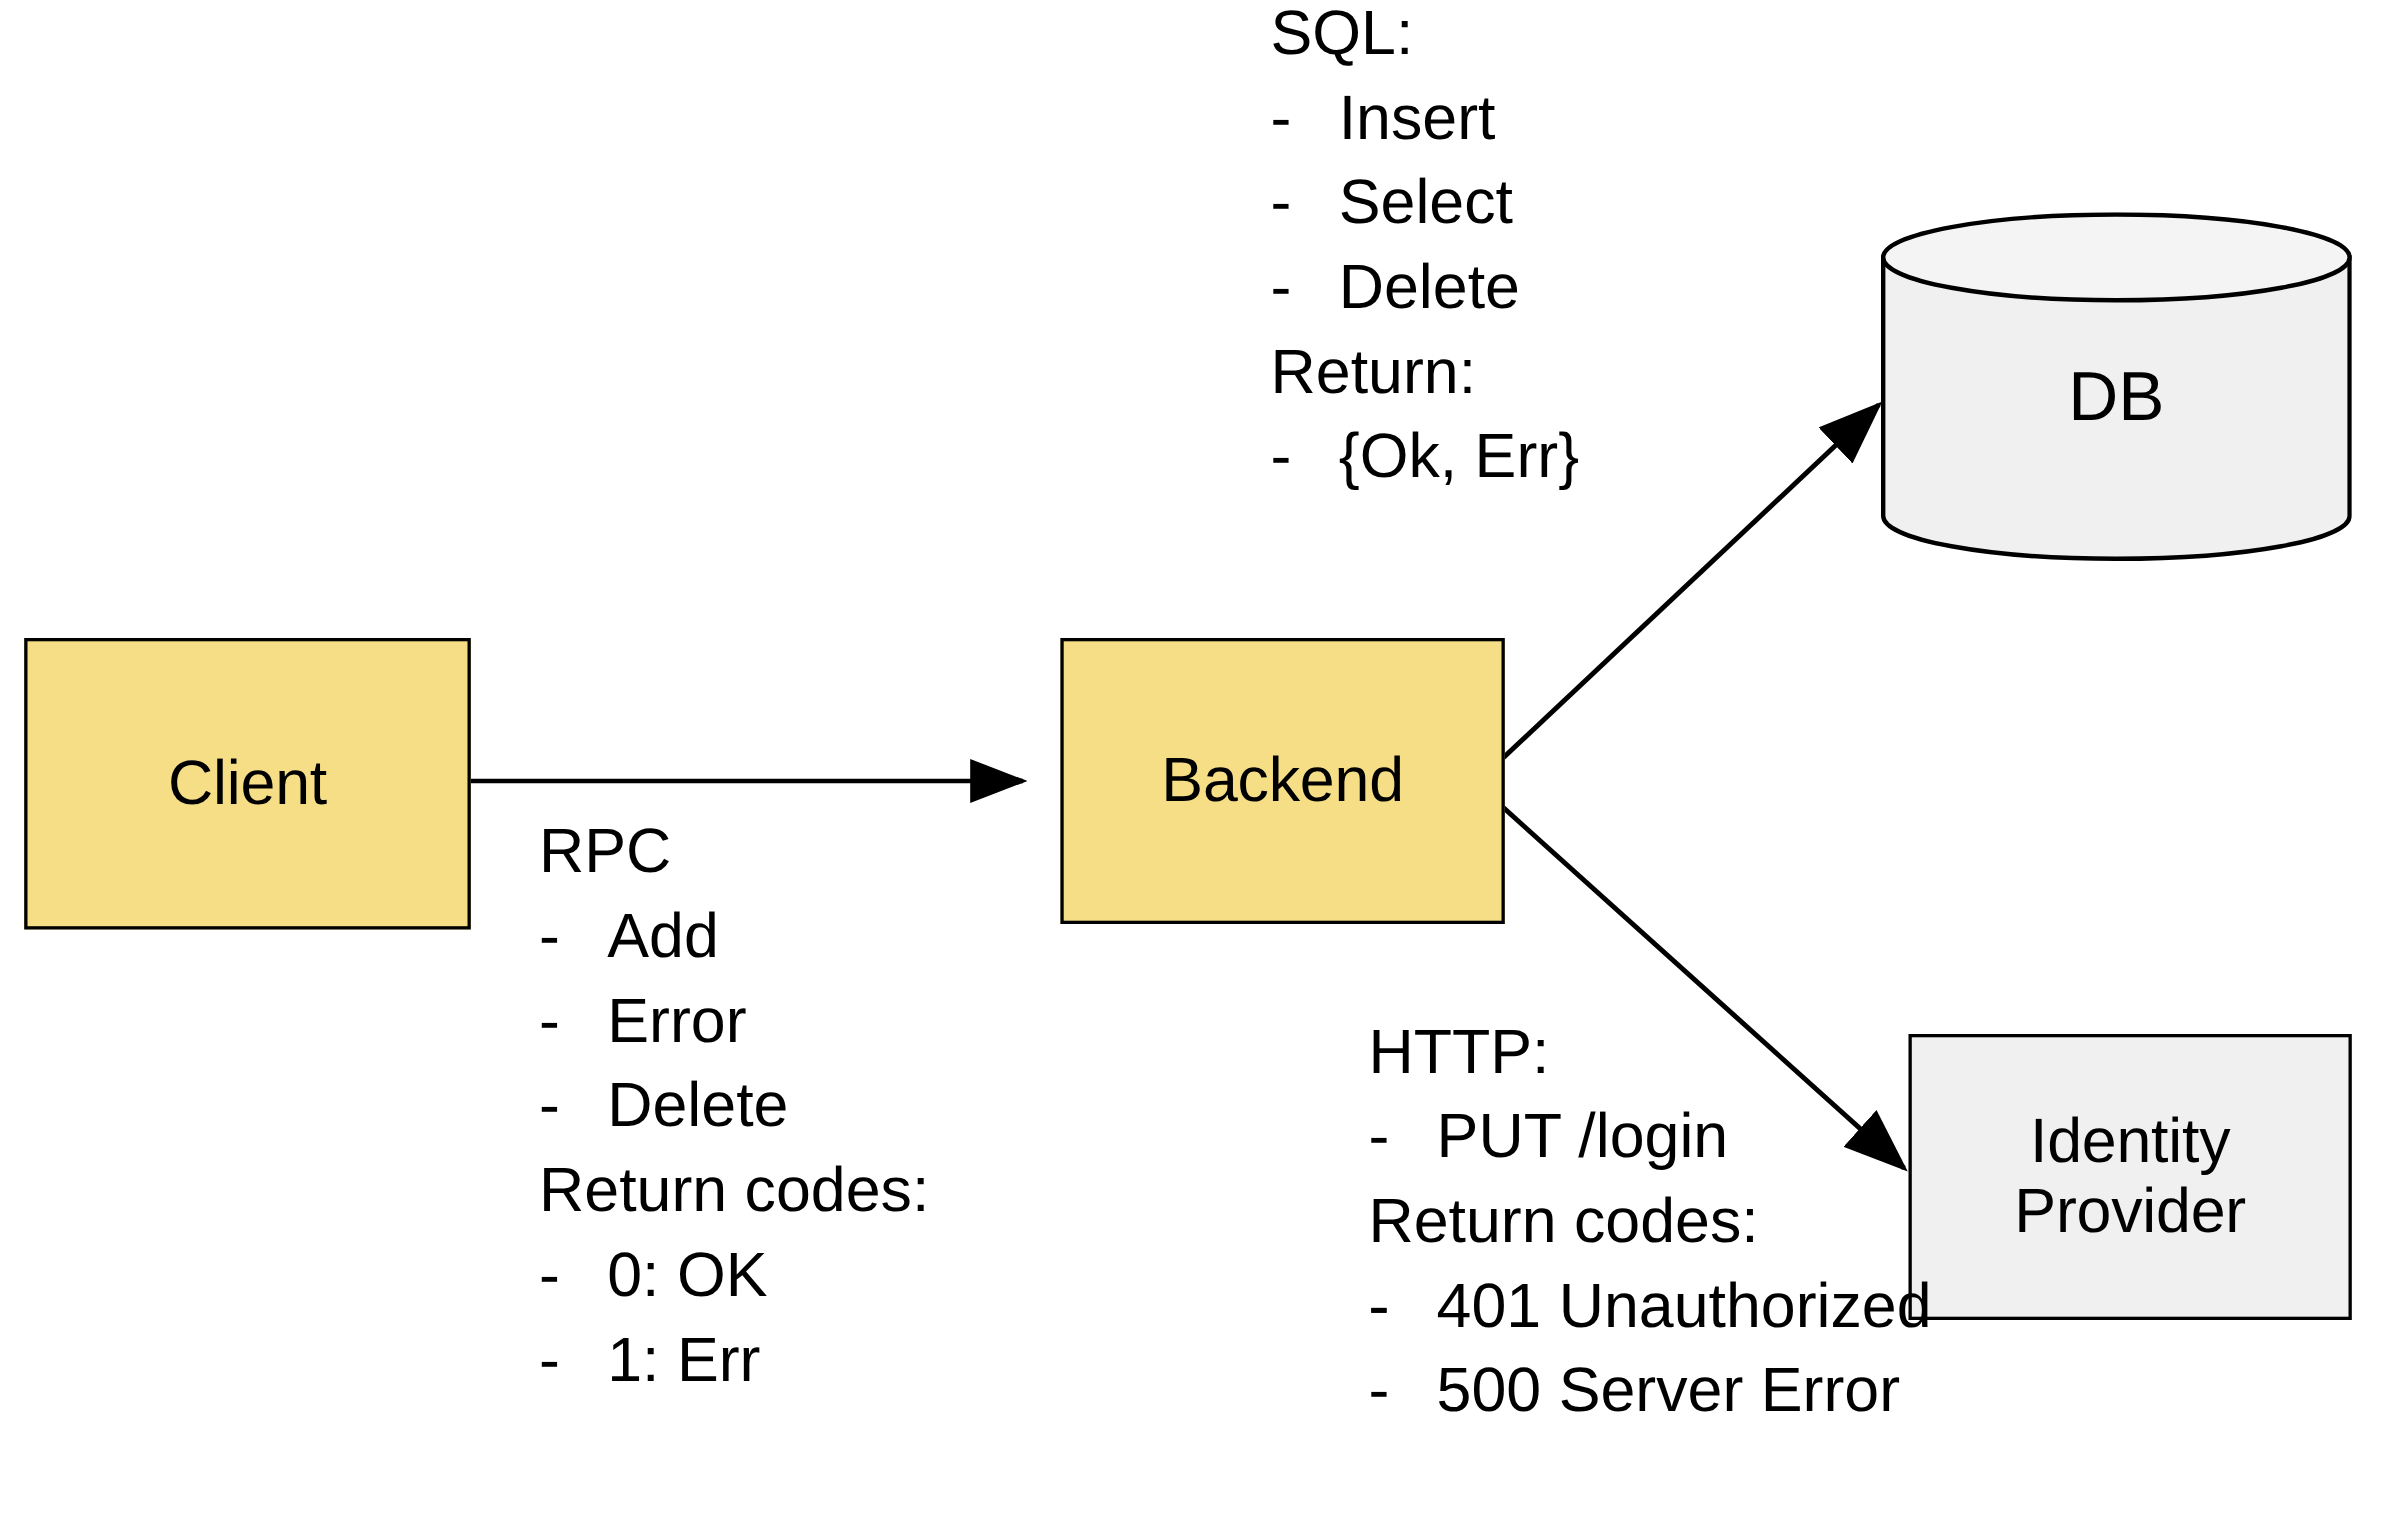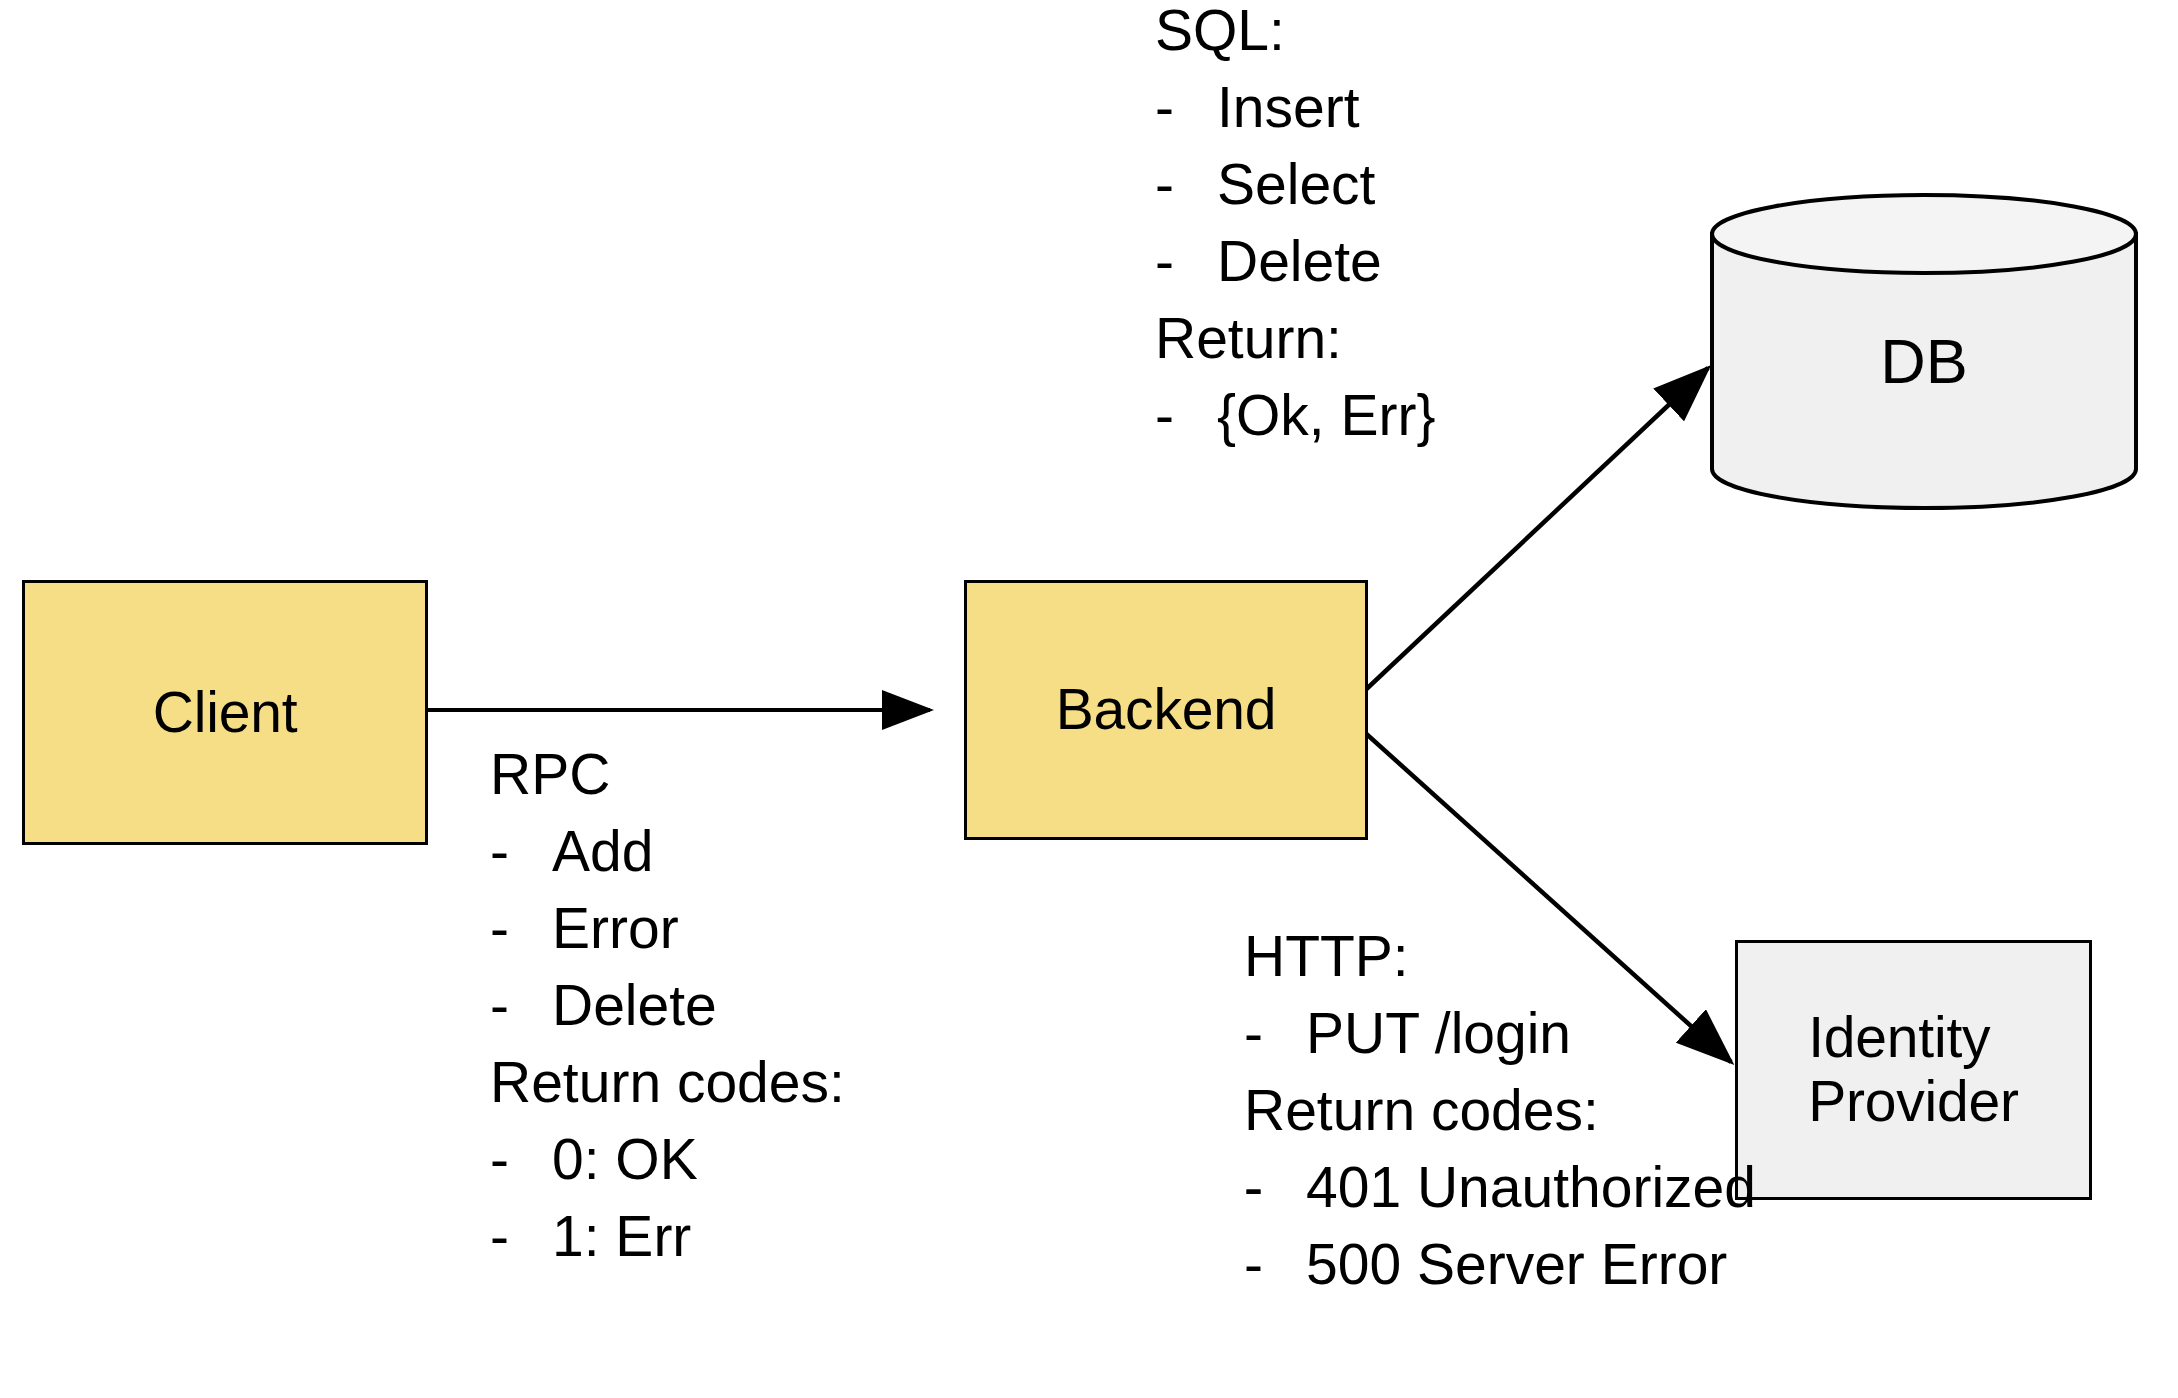--- a/index.html
+++ b/index.html
@@ -25,39 +25,39 @@
     height: 1398px;
     pointer-events: none;
   }
   
   .node {
     position: absolute;
     box-sizing: border-box;
     display: flex;
     align-items: center;
     justify-content: center;
-    text-align: left;
+    text-align: center;
     line-height: 1.12;
   }
   .node-label {
     font-size: 57px;
     letter-spacing: -0.2px;
     white-space: pre-line;
   }
   .box-yellow {
     background: #f5de86;
     border: 3px solid #000000;
   }
   .box-gray {
     background: #f0f0f0;
     border: 3px solid #000000;
   }
   #node-client  { left: 22px;   top: 580px;  width: 406px; height: 265px; }
   #node-backend { left: 938px;  top: 580px;  width: 404px; height: 260px; margin-left: 26px; }
-  #node-idp     { left: 1735px; top: 940px;  width: 357px; height: 260px; }
+  #node-idp     { left: 1735px; top: 940px;  width: 403px; height: 260px; }
 
   
   #node-db {
     position: absolute;
     left: 1710px;
     top: 193px;
     width: 428px;
     height: 317px;
   }
   #node-db svg { position: absolute; left: 0; top: 0; width: 100%; height: 100%; }

